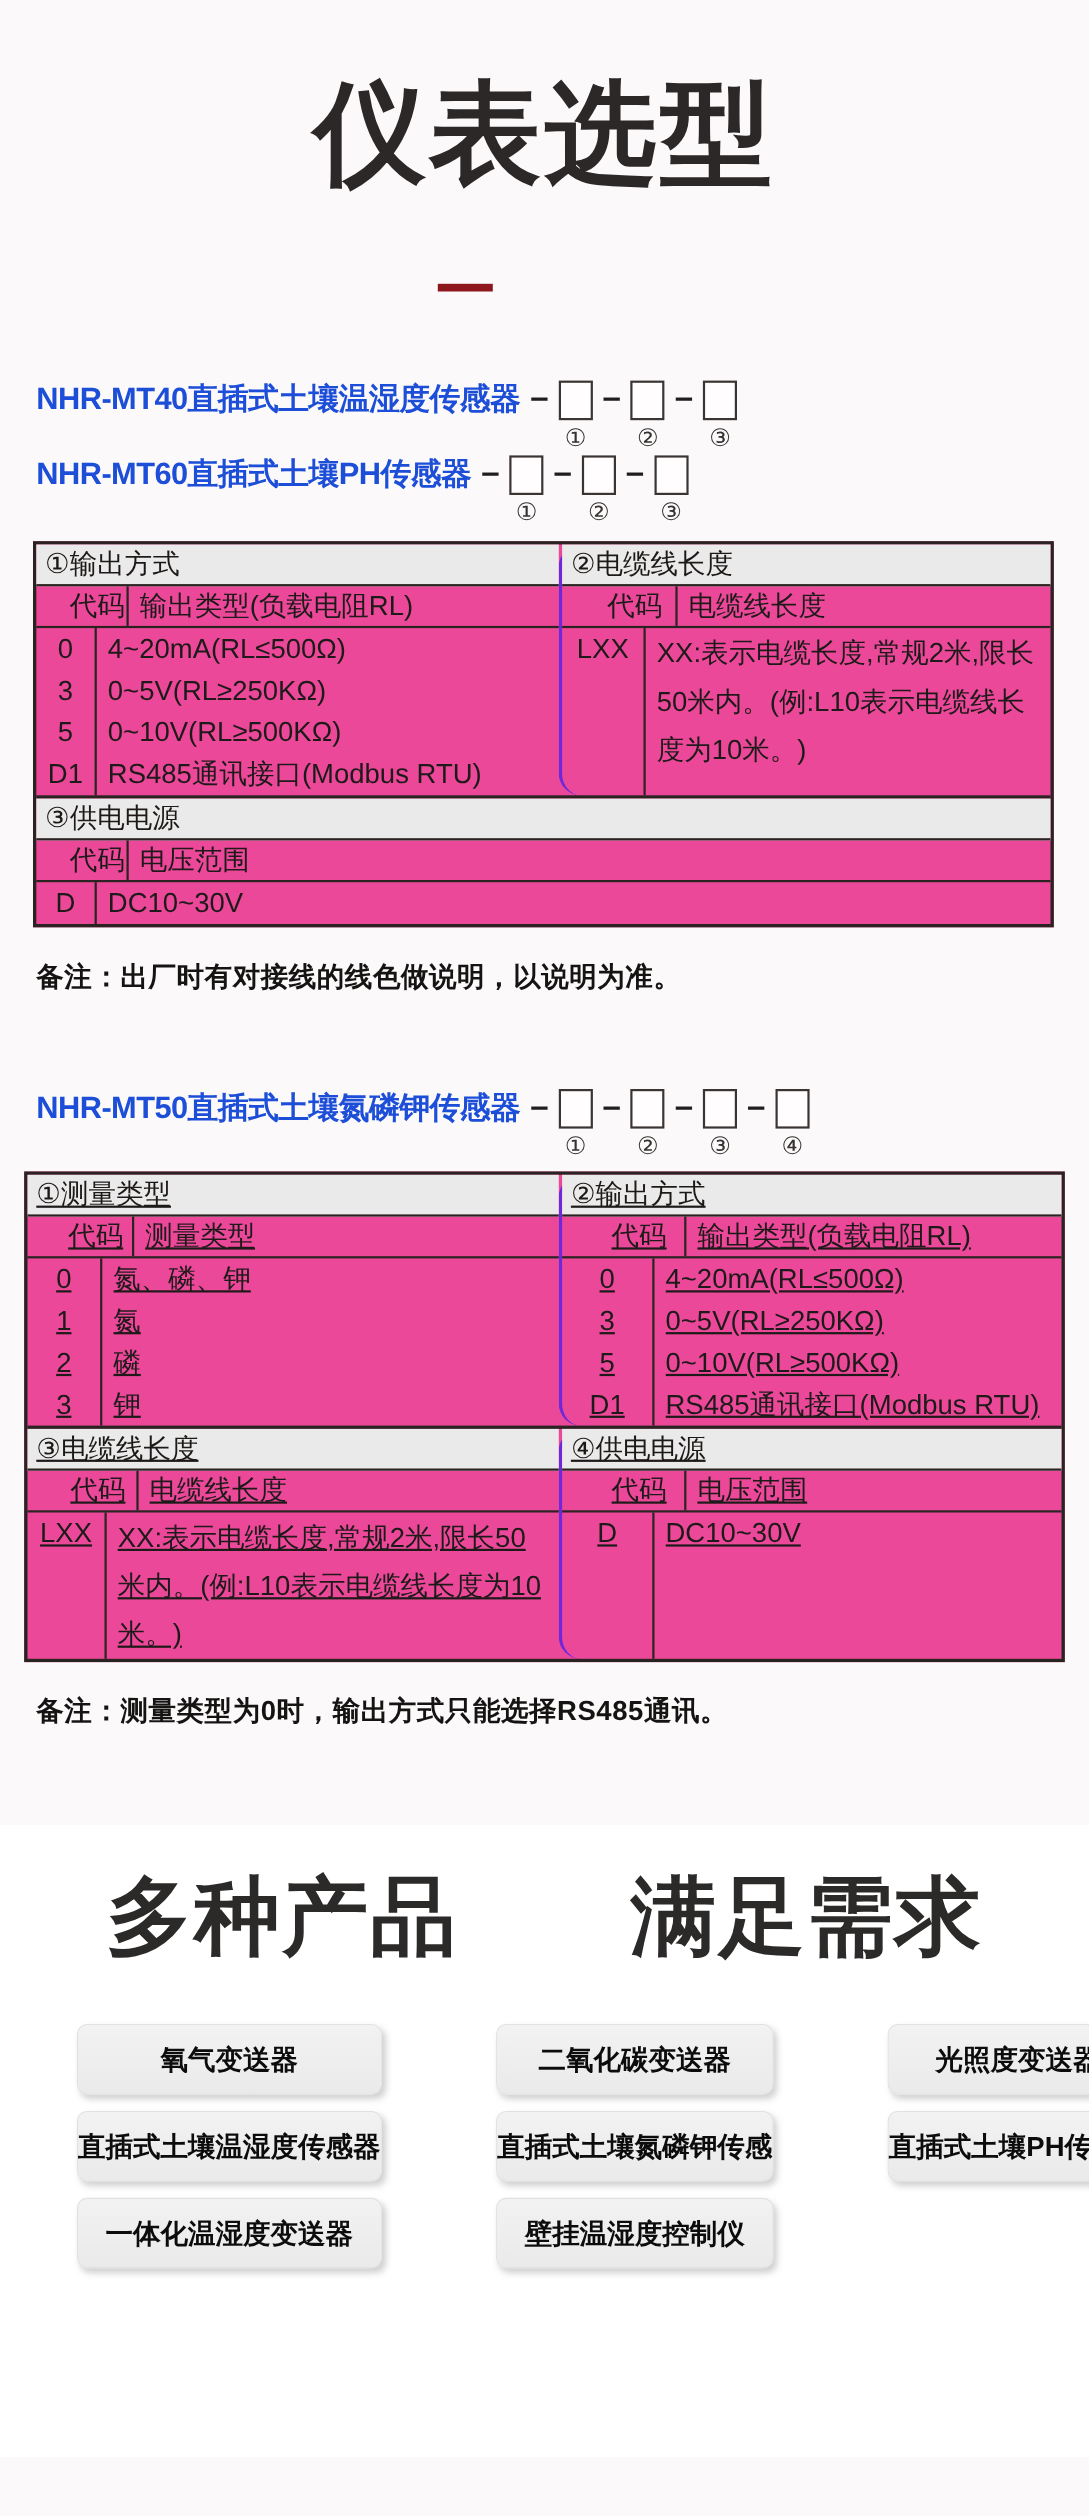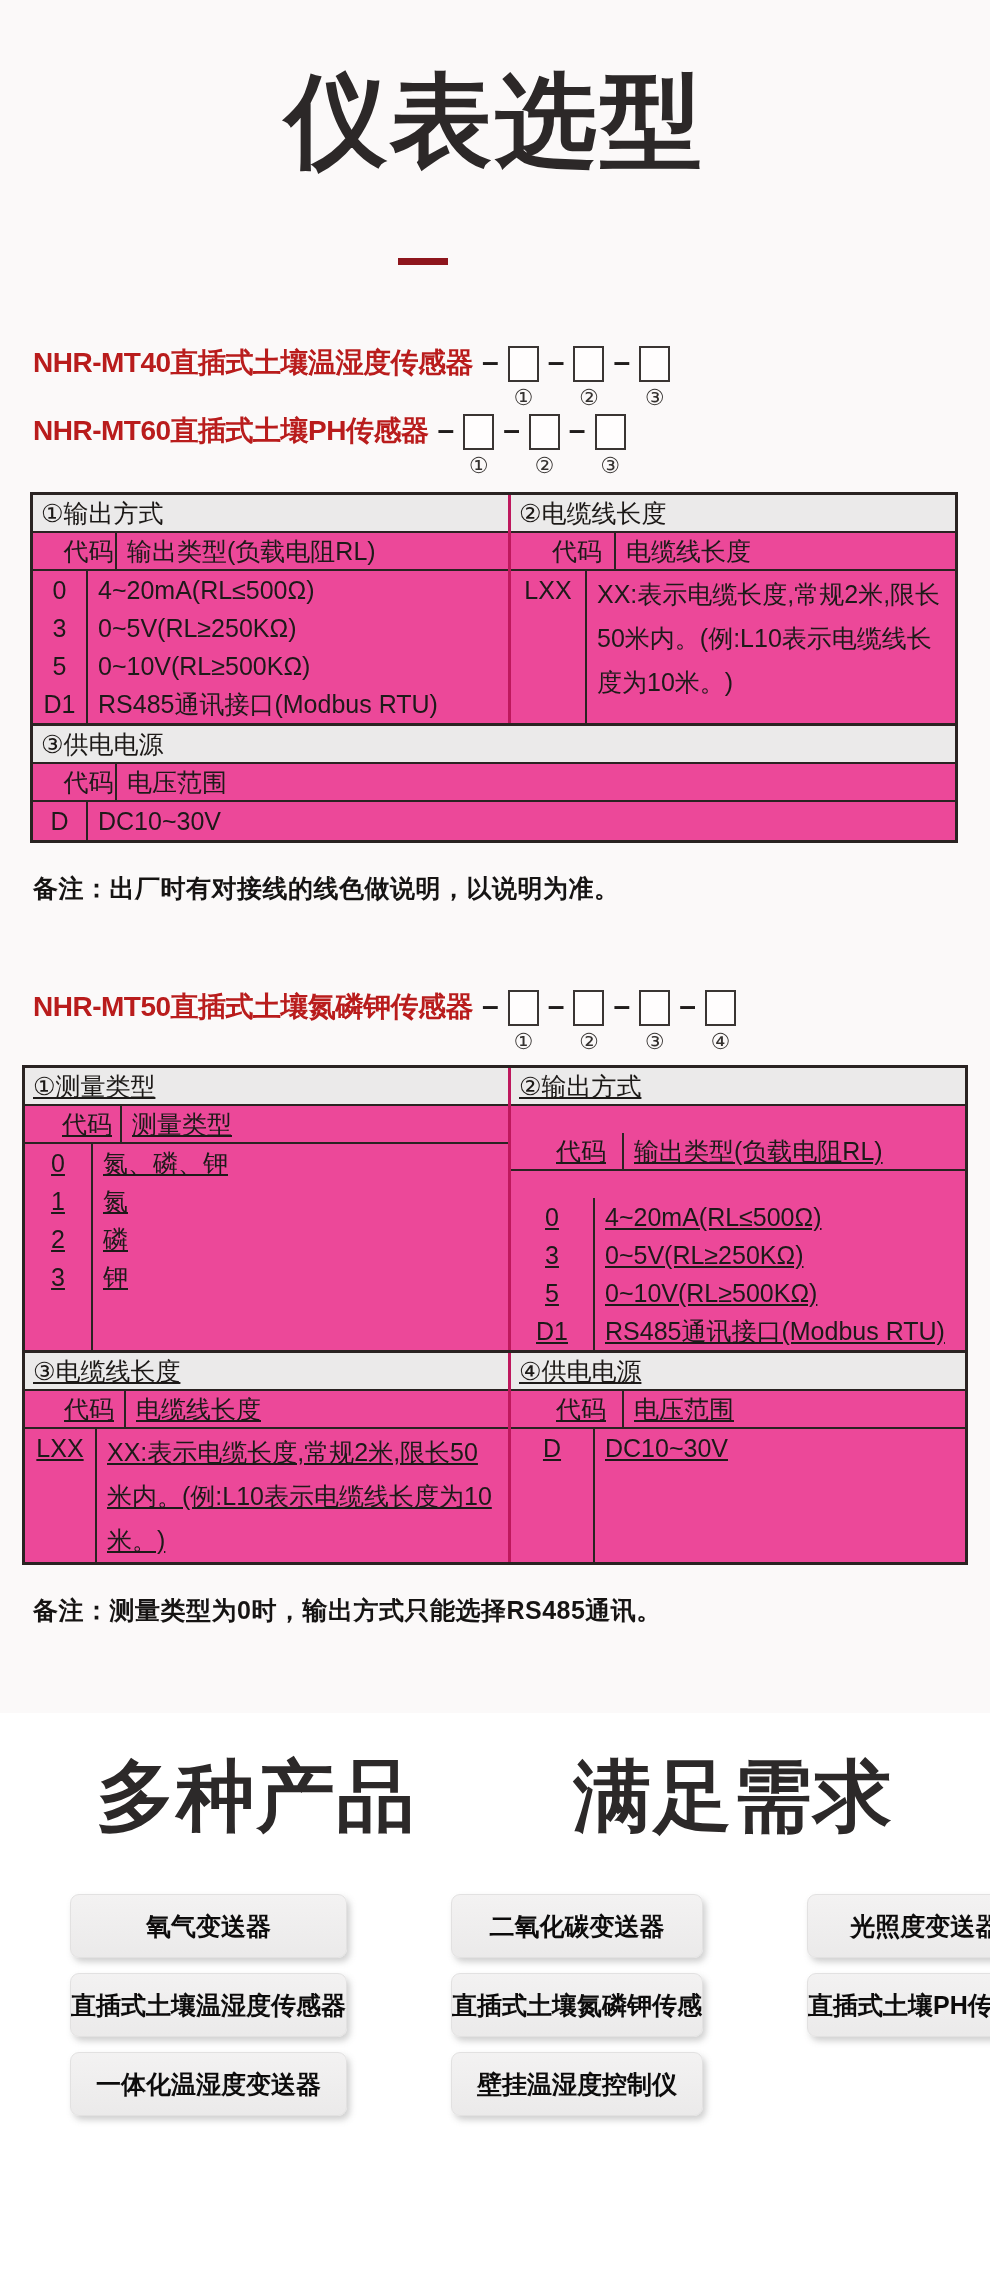--- a/index.html
+++ b/index.html
@@ -17,36 +17,36 @@
   }
   .title-underline{
     width:50px;height:7px;margin:82px 0 0 398px;background:#8e161d;
   }
   
   .models{margin:78px 0 0 33px;}
   .model-line{display:flex;align-items:flex-start;}
   .model-line + .model-line{margin-top:0px;}
   .model-label{
     font-size:28px;font-weight:700;line-height:40px;white-space:nowrap;
-    color:#b91c1c;letter-spacing:-0.5px;
+    color:#1d4ed8;letter-spacing:-0.5px;
   }
   .mdash{
     height:38px;display:flex;align-items:center;margin:0 9px;
     font-size:30px;font-weight:700;color:#201d1c;
   }
   .boxwrap{display:flex;flex-direction:column;align-items:center;}
   .mbox{width:27px;height:32px;border:2px solid #3a3533;background:#fffdfd;margin-top:3px;}
   .mcircle{font-size:22px;line-height:24px;margin-top:4px;color:#353230;}
   .model-line{height:68px;}
   
   .tbl{background:#ec4899;border:3px solid #2a2322;}
   .tbl-1{width:928px;margin:13px 0 0 30px;box-sizing:border-box;}
   .tbl-2{width:946px;margin:10px 0 0 22px;box-sizing:border-box;text-decoration:underline;}
   .t-row{display:flex;}
-  .t-row .sec + .sec{border-left:3px solid #be185d;}
+  .t-row .sec + .sec{border-left:3px solid #6d28d9;border-radius:20px;}
   .sec{display:flex;flex-direction:column;box-sizing:border-box;}
   .band{
     height:36px;line-height:36px;background:#ebeaea;
     border-bottom:2px solid #2a2322;font-size:25px;padding-left:8px;
     color:#1c1917;white-space:nowrap;overflow:hidden;
   }
   .subhead{display:flex;height:36px;line-height:37px;border-bottom:2px solid #2a2322;font-size:25px;padding-left:29px;}
   .codeh{flex:none;text-align:center;border-right:2px solid #2a2322;box-sizing:border-box;}
   .desch{padding-left:10px;white-space:nowrap;overflow:hidden;}
   .bodyrow{display:flex;flex:1;}
@@ -241,21 +241,21 @@
         </div>
         <div class="desccol">
           <span>氮、磷、钾</span>
           <span>氮</span>
           <span>磷</span>
           <span>钾</span>
         </div>
       </div>
     </div>
 
-    <div class="sec" style="flex:1;gap:27px;">
+    <div class="sec" style="flex:1;">
       <div class="band">②输出方式</div>
       <div class="subhead">
         <div class="codeh w84">代码</div>
         <div class="desch">输出类型(负载电阻RL)</div>
       </div>
       <div class="bodyrow h182">
         <div class="codecol w84">
           <span>0</span>
           <span>3</span>
           <span>5</span>

